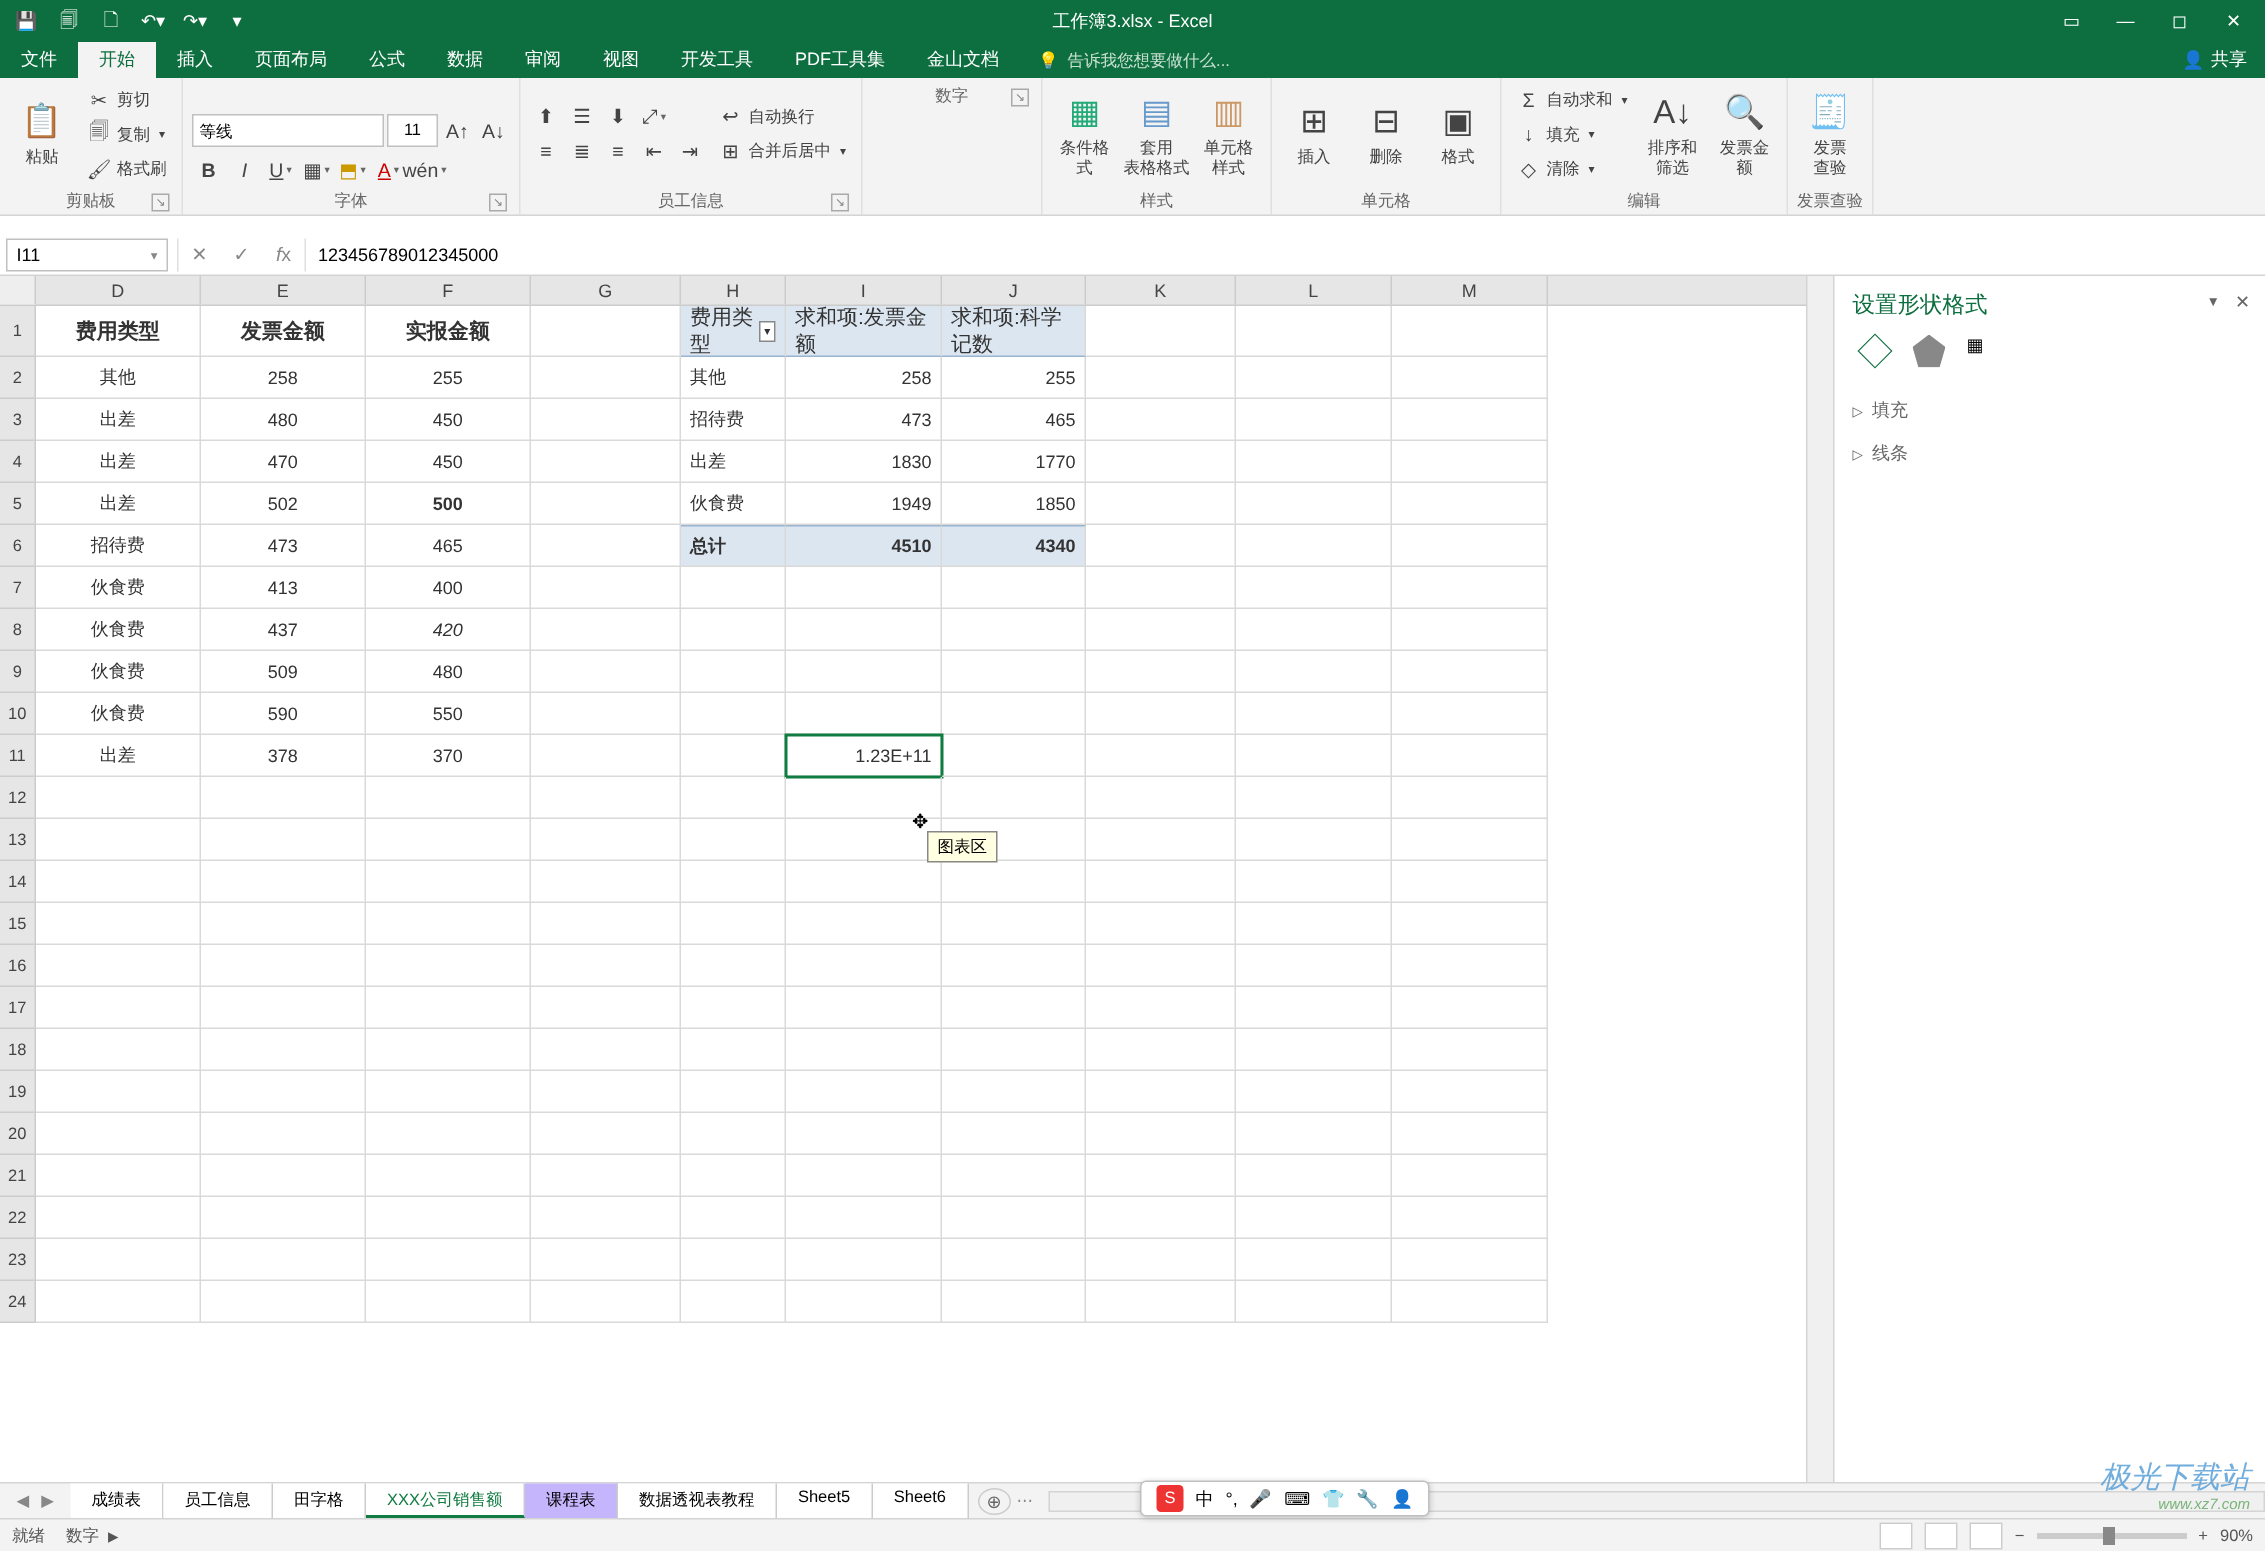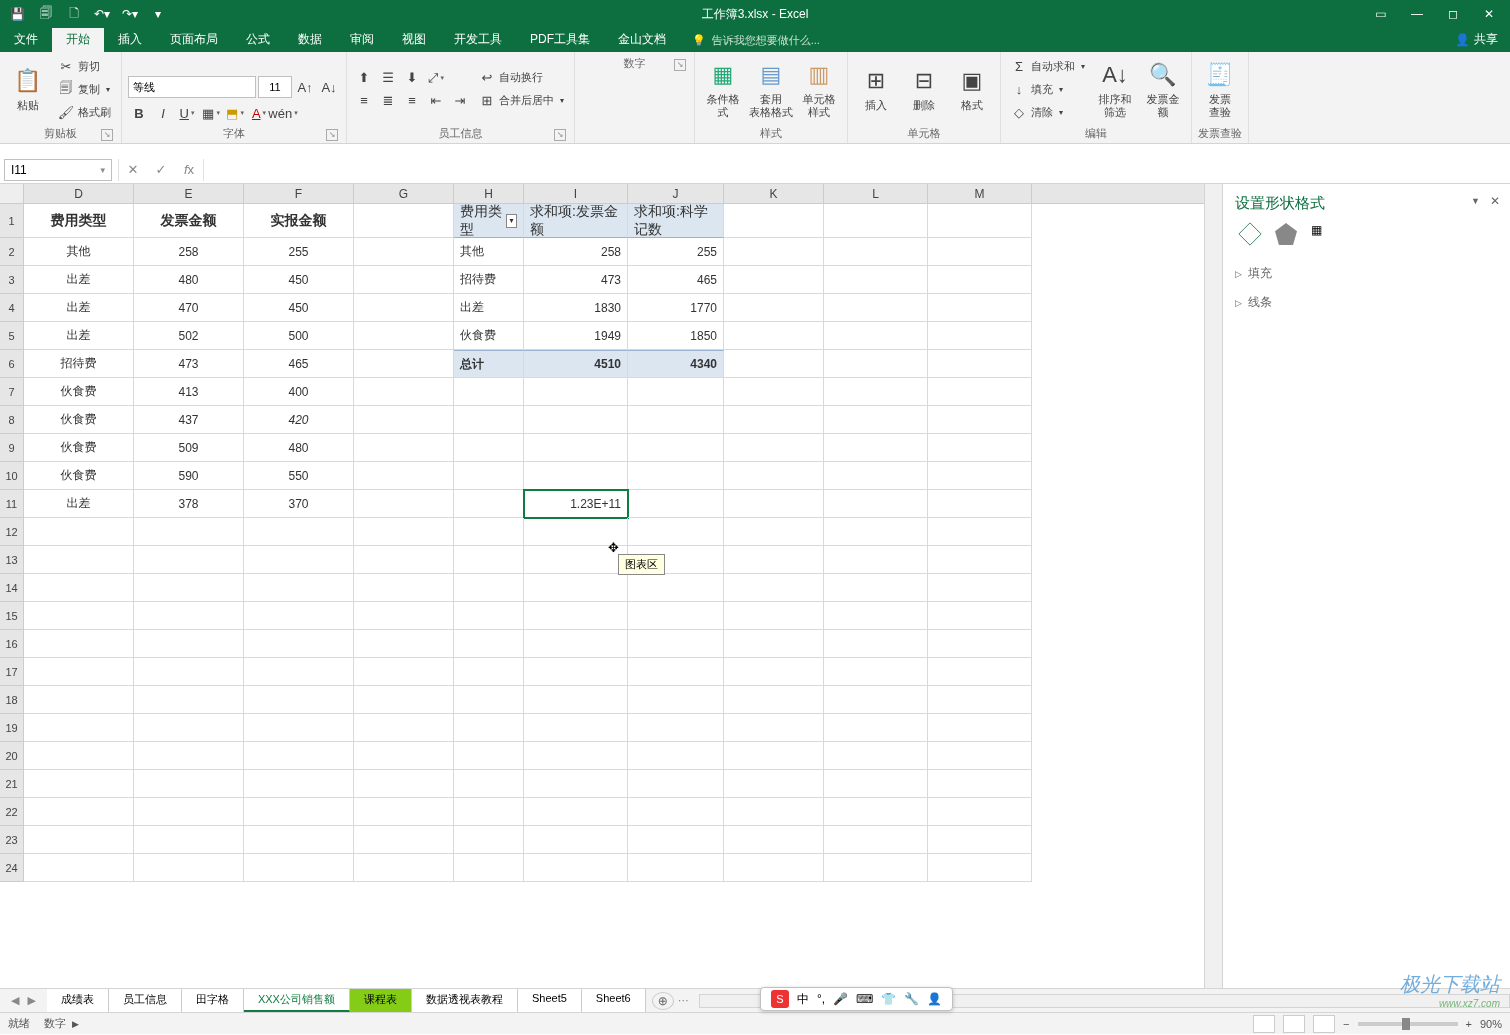--- a/index.html
+++ b/index.html
@@ -87,21 +87,21 @@
 .shapeicons .si.pent::after { content: ""; position: absolute; inset: 1px; background: #fff; clip-path: polygon(50% 0, 100% 38%, 82% 100%, 18% 100%, 0 38%); }
 .sidepane .secrow { display: flex; align-items: center; gap: 6px; padding: 6px 0; cursor: pointer; color: #666; }
 .sidepane .secrow .tri { font-size: 9px; }
 
 
 .sheettabs { height: 24px; background: #f3f3f3; border-top: 1px solid #d4d4d4; display: flex; align-items: center; font-size: 11px; }
 .sheettabs .nav { display: flex; gap: 2px; padding: 0 8px; color: #888; }
 .sheettabs .nav span { cursor: pointer; padding: 0 3px; }
 .stab { padding: 3px 14px; border-right: 1px solid #ccc; background: #fff; cursor: pointer; }
 .stab.active { background: #fff; border-bottom: 2px solid #107c41; color: #107c41; font-weight: 500; }
-.stab.hl { background: #84cc16; }
+.stab.hl { background: #c4b5fd; }
 .addsheet { width: 22px; text-align: center; cursor: pointer; color: #666; border: 1px solid #ccc; border-radius: 50%; margin-left: 6px; font-size: 12px; line-height: 16px; height: 18px; }
 .hscroll { flex: 1; margin-left: 10px; height: 14px; background: #f0f0f0; border: 1px solid #d4d4d4; position: relative; }
 
 
 .statusbar { height: 22px; background: #f3f3f3; border-top: 1px solid #d4d4d4; display: flex; align-items: center; font-size: 11px; color: #555; padding: 0 8px; }
 .statusbar .sright { margin-left: auto; display: flex; align-items: center; gap: 8px; }
 .viewbtn { width: 22px; height: 18px; border: 1px solid #ccc; background: #fff; cursor: pointer; }
 .zoomslider { width: 100px; height: 4px; background: #ccc; position: relative; }
 .zoomslider .thumb { position: absolute; left: 44px; top: -4px; width: 8px; height: 12px; background: #888; }
 .watermark { position: absolute; right: 10px; bottom: 26px; font-size: 20px; color: #5aa0d8; font-style: italic; opacity: 0.85; pointer-events: none; }
@@ -329,20 +329,21 @@
 <div class="fbar">
   <div class="namebox">
     <span>I11</span>
     <span class="dd">▾</span>
   </div>
   <div class="fbar-btns">
     <span class="fb">✕</span>
     <span class="fb">✓</span>
     <span class="fb"><i>f</i>x</span>
   </div>
+  <input class="fbar-input" value="123456789012345000" style="">
 </div>
 
 <div class="main">
   <div class="gridwrap">
     <div class="colheads" id="colheads">
       <div class="selectall"></div>
     <div class="ch" style="width: 110px;">D</div>
         <div class="ch" style="width: 110px;">E</div>
         <div class="ch" style="width: 110px;">F</div>
         <div class="ch" style="width: 100px;">G</div>
@@ -427,21 +428,21 @@
           <div class="cell pvtrow " style="width: 70px; height: 28px;">出差</div>
           <div class="cell pvtrow r" style="width: 104px; height: 28px;">1830</div>
           <div class="cell pvtrow r" style="width: 96px; height: 28px;">1770</div>
           <div class="cell  " style="width: 100px; height: 28px;"></div>
           <div class="cell  " style="width: 104px; height: 28px;"></div>
           <div class="cell  " style="width: 104px; height: 28px;"></div>
         </div>
         <div class="crow">
           <div class="cell  c" style="width: 110px; height: 28px;">出差</div>
           <div class="cell  c" style="width: 110px; height: 28px;">502</div>
-          <div class="cell  c" style="width: 110px; height: 28px;">500</div>
+          <div class="cell  c" style="width: 110px; height: 28px; font-weight: bold;">500</div>
           <div class="cell  " style="width: 100px; height: 28px;"></div>
           <div class="cell pvtrow " style="width: 70px; height: 28px;">伙食费</div>
           <div class="cell pvtrow r" style="width: 104px; height: 28px;">1949</div>
           <div class="cell pvtrow r" style="width: 96px; height: 28px;">1850</div>
           <div class="cell  " style="width: 100px; height: 28px;"></div>
           <div class="cell  " style="width: 104px; height: 28px;"></div>
           <div class="cell  " style="width: 104px; height: 28px;"></div>
         </div>
         <div class="crow">
           <div class="cell  c" style="width: 110px; height: 28px;">招待费</div>

